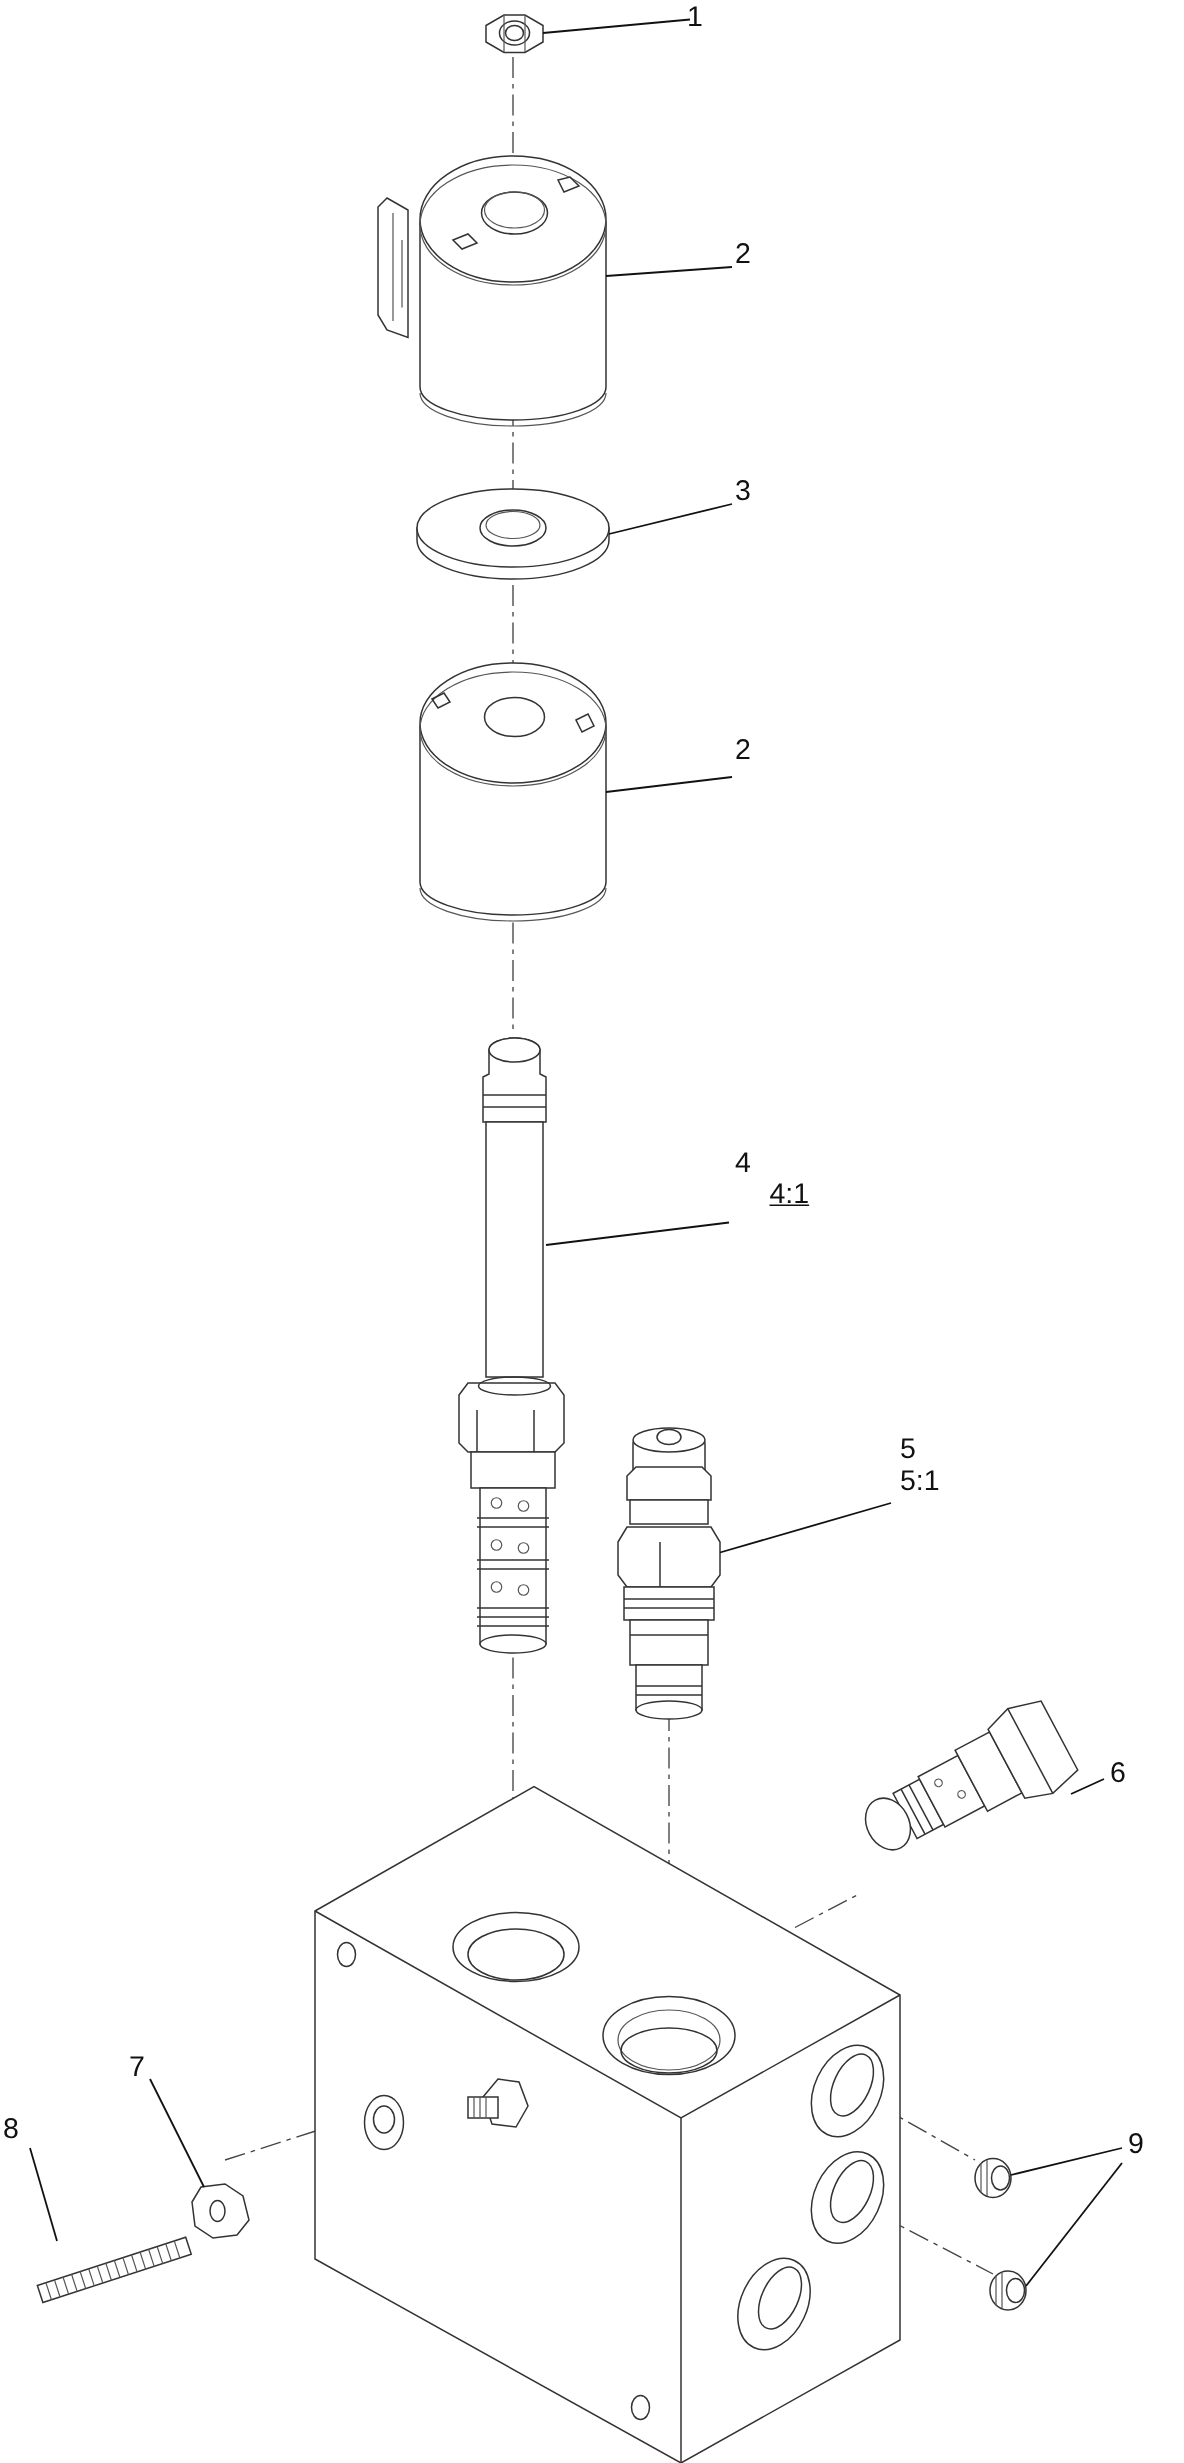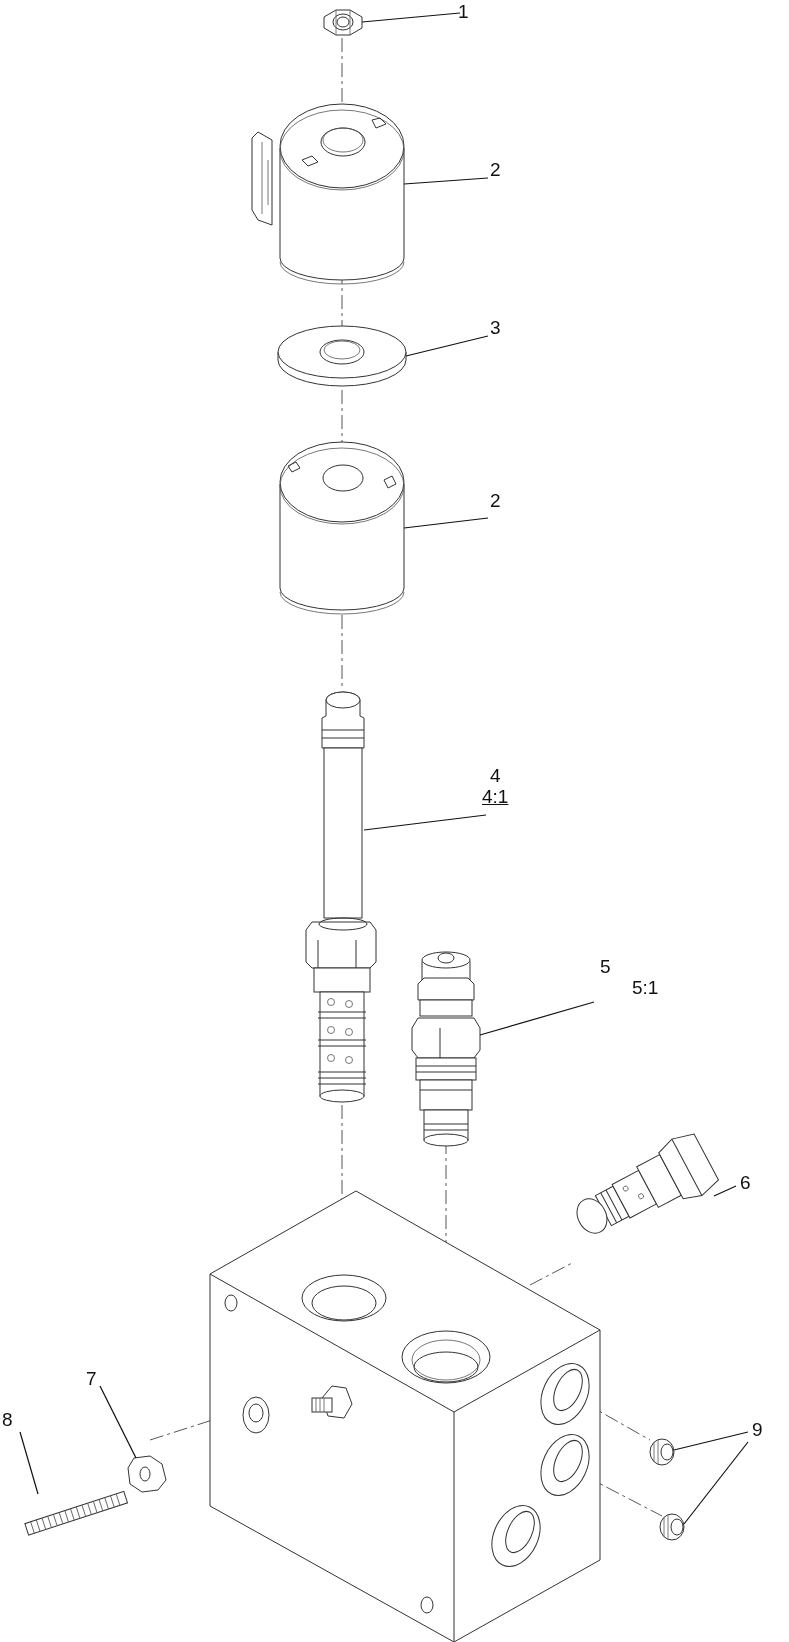--- a/index.html
+++ b/index.html
@@ -200,19 +200,19 @@
     <line class="lead" x1="674" y1="1450" x2="748" y2="1432"></line>
     <line class="lead" x1="684" y1="1524" x2="748" y2="1442"></line>
   </g>
 </svg>
 
 <div class="callout" style="left:458px;top:2px;">1</div>
 <div class="callout" style="left:490px;top:160px;">2</div>
 <div class="callout" style="left:490px;top:318px;">3</div>
 <div class="callout" style="left:490px;top:491px;">2</div>
 <div class="callout" style="left:490px;top:766px;">4</div>
-<div class="callout" style="left:482px;top:787px;text-decoration:underline;">4:1</div>
+<div class="callout" style="left:513px;top:787px;text-decoration:underline;">4:1</div>
 <div class="callout" style="left:600px;top:957px;">5</div>
-<div class="callout" style="left:632px;top:978px;">5:1</div>
+<div class="callout" style="left:600px;top:978px;">5:1</div>
 <div class="callout" style="left:740px;top:1173px;">6</div>
 <div class="callout" style="left:86px;top:1369px;">7</div>
 <div class="callout" style="left:2px;top:1410px;">8</div>
 <div class="callout" style="left:752px;top:1420px;">9</div>
 
 </body></html>

